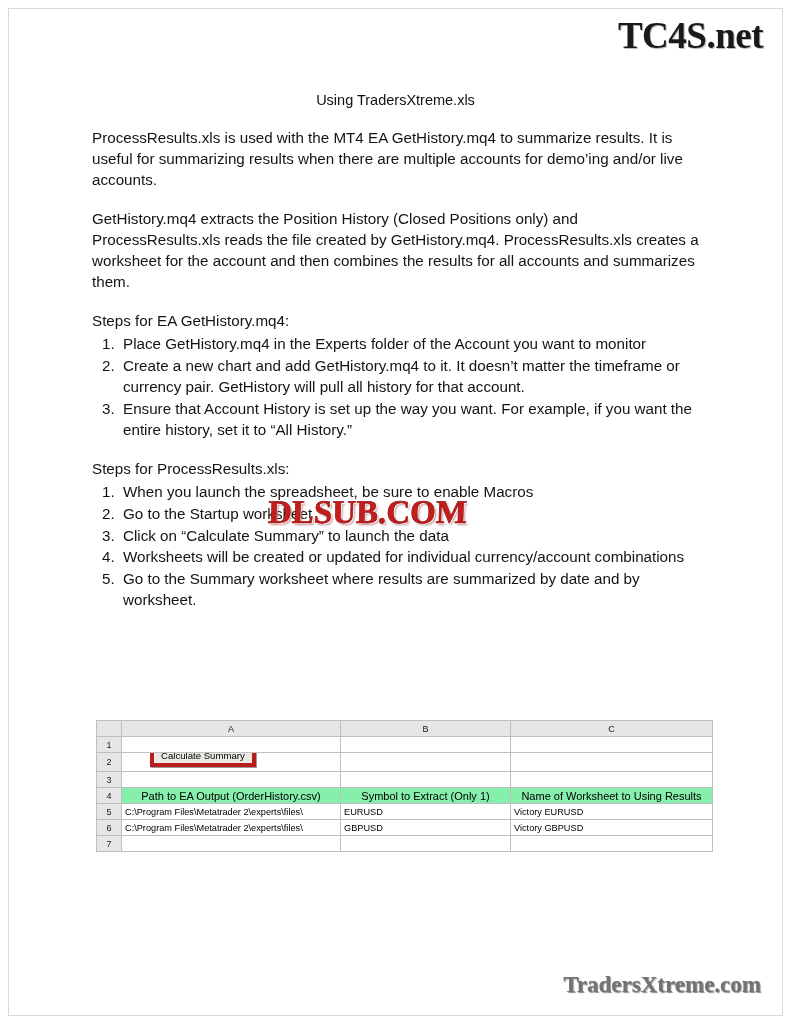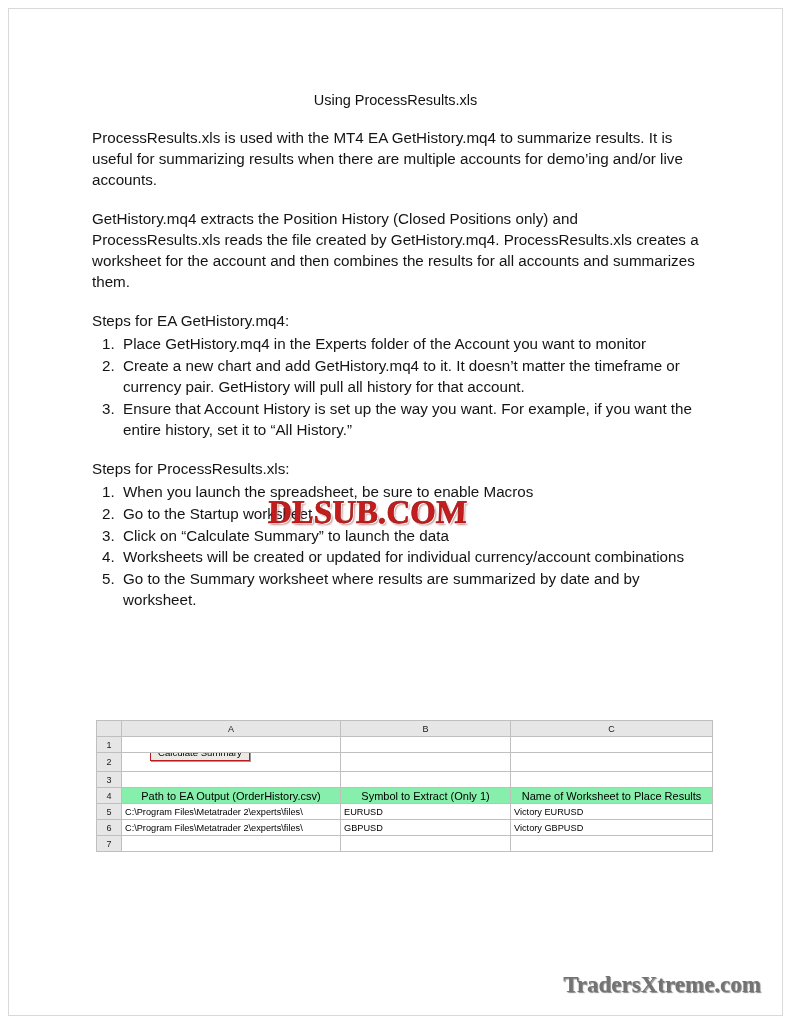--- a/index.html
+++ b/index.html
@@ -169,37 +169,38 @@
     padding: 0;
   }
   .calc-btn {
     position: absolute;
     left: 28px;
     top: -9px;
     padding: 2px 7px;
     font-size: 9.6px;
     font-family: "Liberation Sans", sans-serif;
     background: #eceae4;
-    border: 1px solid #b91c1c;
+    border: 4px solid #b91c1c;
     box-shadow: 1px 1px 0 #9a9a9a;
     color: #000;
     white-space: nowrap;
     z-index: 5;
   }
   .tall-row td { height: 16px; }
 </style>
 </head>
 <body>
 
 <div class="page">
 
   <div class="page-border"></div>
 
-
-  <div class="doc-title">Using ProcessResults.xls</div>
+  <div class="brand-top">TC4S.net</div>
+
+  <div class="doc-title">Using TradersXtreme.xls</div>
 
   <div class="content">
 
     <p class="para">ProcessResults.xls is used with the MT4 EA GetHistory.mq4 to summarize results.  It is useful for summarizing results when there are multiple accounts for demo’ing and/or live accounts.</p>
 
     <p class="para">GetHistory.mq4 extracts the Position History (Closed Positions only) and ProcessResults.xls reads the file created by GetHistory.mq4.  ProcessResults.xls creates a worksheet for the account and then combines the results for all accounts and summarizes them.</p>
 
     <p class="section-head">Steps for EA GetHistory.mq4:</p>
     <ol class="steps">
       <li>Place GetHistory.mq4 in the Experts folder of the Account you want to monitor</li>
@@ -247,21 +248,21 @@
     <tr>
       <td class="rowhead">3</td>
       <td></td>
       <td></td>
       <td></td>
     </tr>
     <tr class="hdr-row">
       <td class="rowhead">4</td>
       <td>Path to EA Output (OrderHistory.csv)</td>
       <td>Symbol to Extract (Only 1)</td>
-      <td>Name of Worksheet to Place Results</td>
+      <td>Name of Worksheet to Using Results</td>
     </tr>
     <tr>
       <td class="rowhead">5</td>
       <td>C:\Program Files\Metatrader 2\experts\files\</td>
       <td>EURUSD</td>
       <td>Victory EURUSD</td>
     </tr>
     <tr>
       <td class="rowhead">6</td>
       <td>C:\Program Files\Metatrader 2\experts\files\</td>

